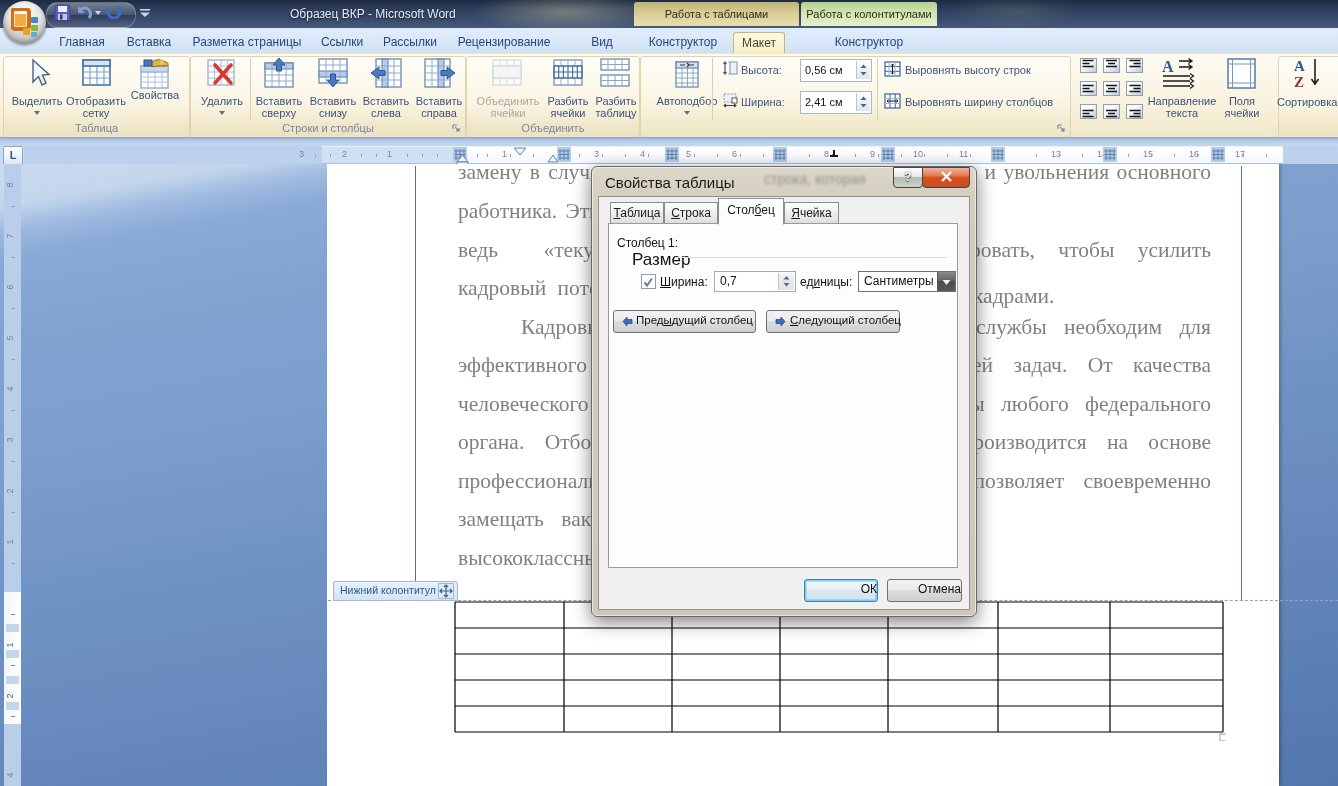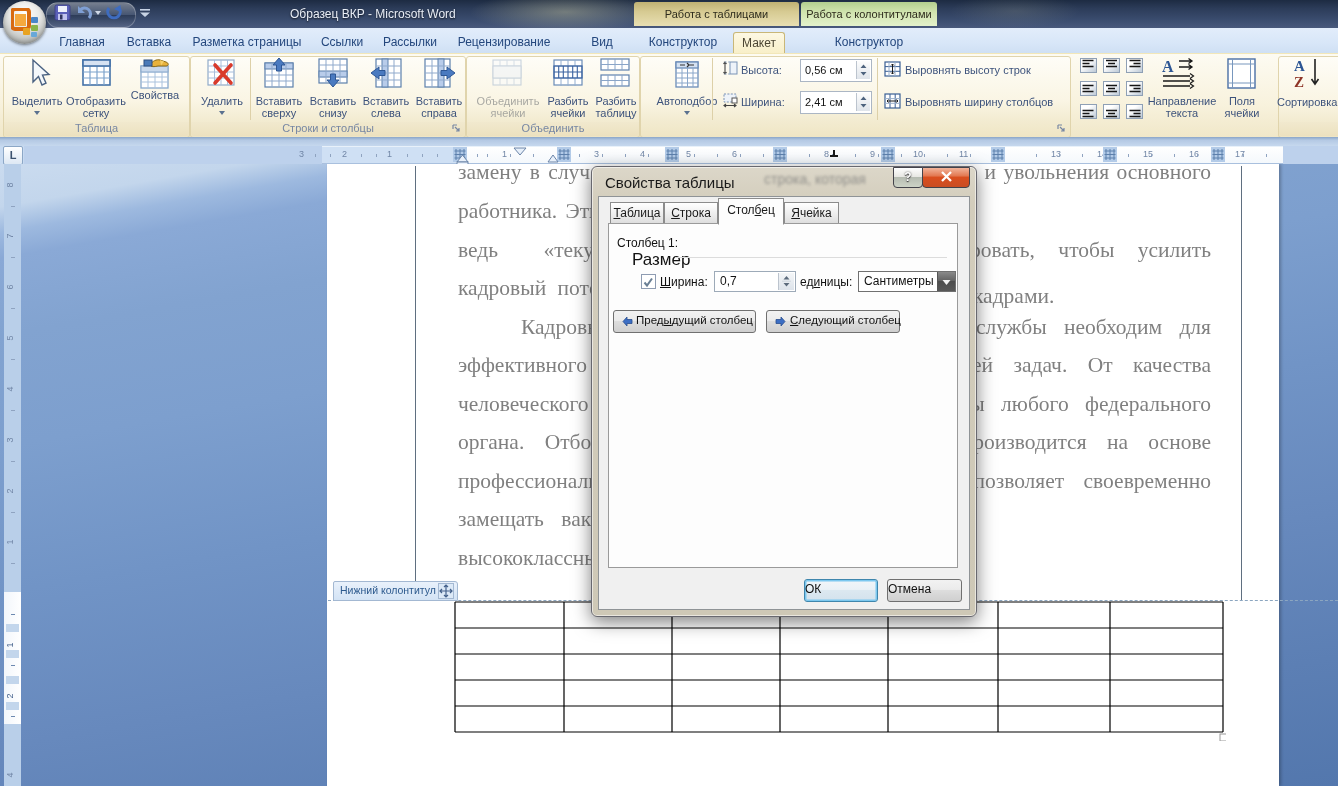--- a/index.html
+++ b/index.html
@@ -46,21 +46,21 @@
 .dr{text-align:right}
 #vruler{position:absolute;left:4px;top:0;width:17px;height:622px;background:#b9cfe9}
 .vnum{position:absolute;left:3px;font-size:9px;color:#7186a6;transform:rotate(-90deg)}
 
 #ftag{position:absolute;left:333px;top:417px;width:117px;height:18px;background:linear-gradient(180deg,#e9f1fb,#d3e3f5);border:1px solid #a3b8d2;font-size:10.5px;color:#2d5a8e;line-height:17px;text-align:left;padding-left:6px;border-radius:2px 3px 0 0}
 
 #dlg{left:591px;top:166px;width:384px;height:449px;border-radius:6px;background:linear-gradient(180deg,#dcd7c9 0%,#d3cdbc 8%,#cec8b6 100%);box-shadow:0 5px 18px rgba(0,0,0,.5),inset 0 0 0 1px rgba(255,255,255,.55);border:1px solid #68686f;z-index:100}
 #dlginner{position:absolute;left:6px;top:29px;width:370px;height:412px;background:#f0f0f0;border:1px solid #8f9396}
 .dtab{position:absolute;top:5px;height:21px;background:linear-gradient(180deg,#ffffff,#ebebeb 60%,#dcdcdc);border:1px solid #8c8c8c;font-size:12px;color:#1a1a1a;text-align:center;line-height:20px}
 #dtabpage{position:absolute;left:9px;top:26px;width:348px;height:343px;background:#fdfdfd;border:1px solid #9a9a9a}
-.btn7{position:absolute;height:21px;white-space:nowrap;background:linear-gradient(180deg,#f2f2f2 0%,#ebebeb 45%,#dddddd 50%,#cfcfcf 100%);border:1px solid #707070;border-radius:3px;font-size:12px;color:#111;text-align:left;line-height:19px}
+.btn7{position:absolute;height:21px;white-space:nowrap;background:linear-gradient(180deg,#f2f2f2 0%,#ebebeb 45%,#dddddd 50%,#cfcfcf 100%);border:1px solid #707070;border-radius:3px;font-size:12px;color:#111;text-align:right;line-height:19px}
 u{text-decoration:underline}
 </style>
 </head>
 <body>
 <div class="abs" id="titlebar">
   <div class="blob" style="left:470px;top:-8px;width:190px;height:40px"></div>
   <div class="blob" style="left:950px;top:-6px;width:130px;height:34px;opacity:.35"></div>
   <div id="qat"></div>
   <svg class="abs" style="left:54px;top:4px" width="17" height="17" viewBox="0 0 17 17">
     <rect x="1" y="1" width="15" height="15" rx="1.5" fill="#5a60b8" stroke="#3e4385"></rect>

